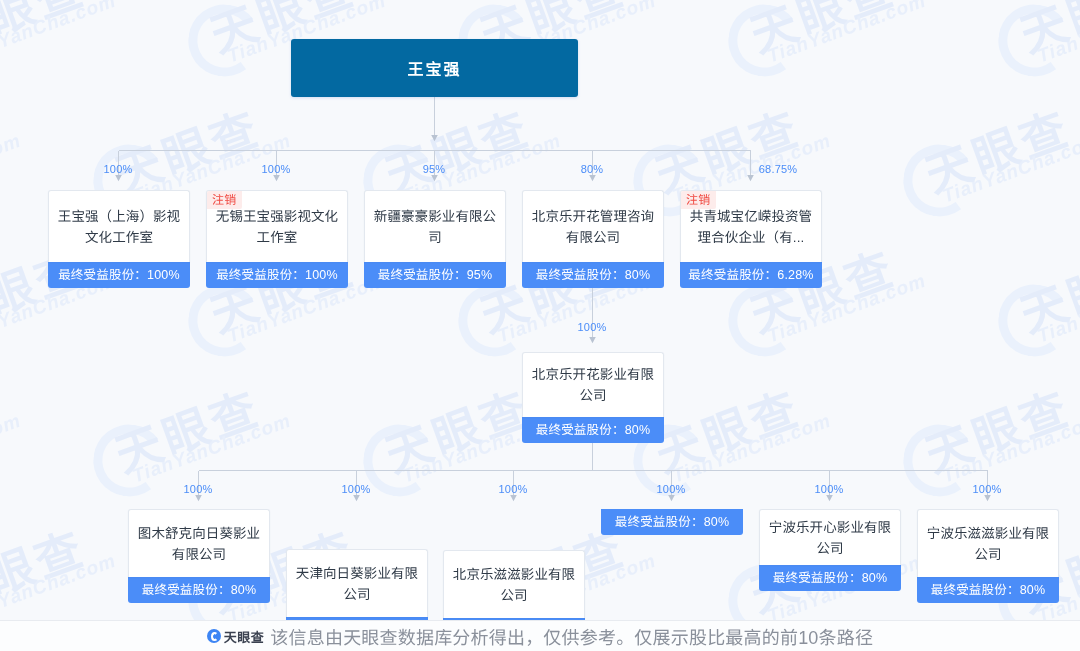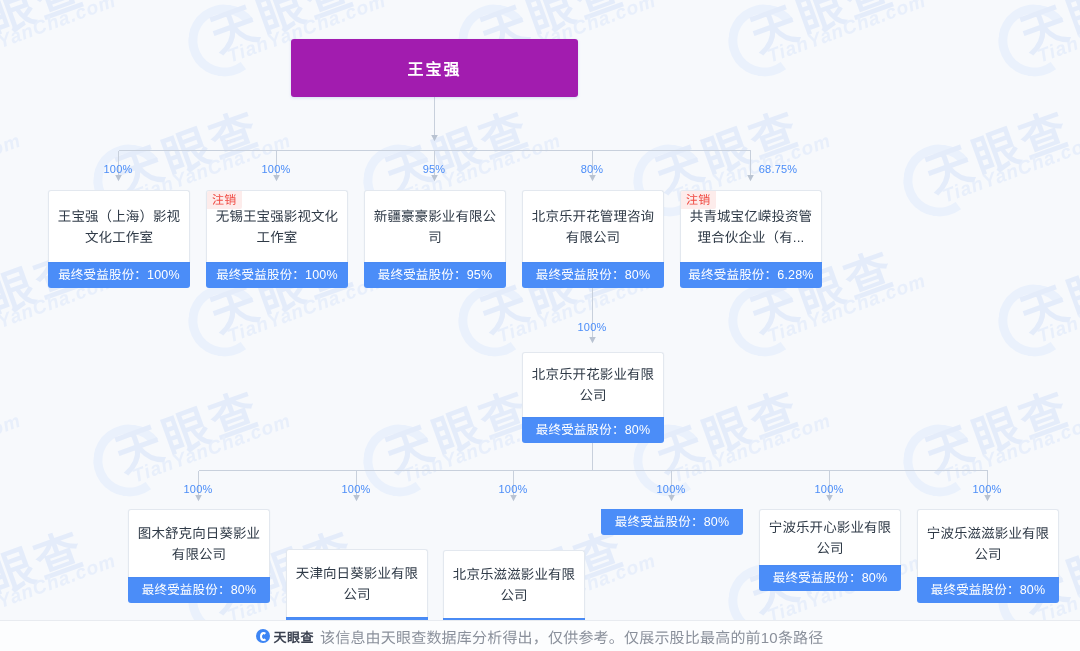--- a/index.html
+++ b/index.html
@@ -139,21 +139,21 @@
     z-index: 4;
   }
 
   
   #root-node {
     position: absolute;
     left: 291px;
     top: 39px;
     width: 287px;
     height: 58px;
-    background: #a21caf;
+    background: #0369a1;
     border-radius: 3px;
     display: flex;
     align-items: center;
     justify-content: center;
     z-index: 3;
     box-shadow: 0 1px 3px rgba(50, 100, 200, 0.18);
   }
   #root-node .root-label {
     color: #ffffff;
     font-size: 16px;
@@ -214,21 +214,21 @@
     border-right-color: transparent;
     box-sizing: border-box;
   }
   #footer-logo .logo-text {
     font-size: 13px;
     font-weight: bold;
     color: #3a4150;
     letter-spacing: 0.5px;
   }
   #footer-note {
-    font-size: 15px;
+    font-size: 18px;
     color: #8a909b;
     letter-spacing: 0.2px;
   }
 </style>
 </head>
 <body>
 
 <div id="watermark-layer">
     <div class="wm" style="left: -80px; top: -50px;">
       <div class="wm-cn">天眼查</div>

